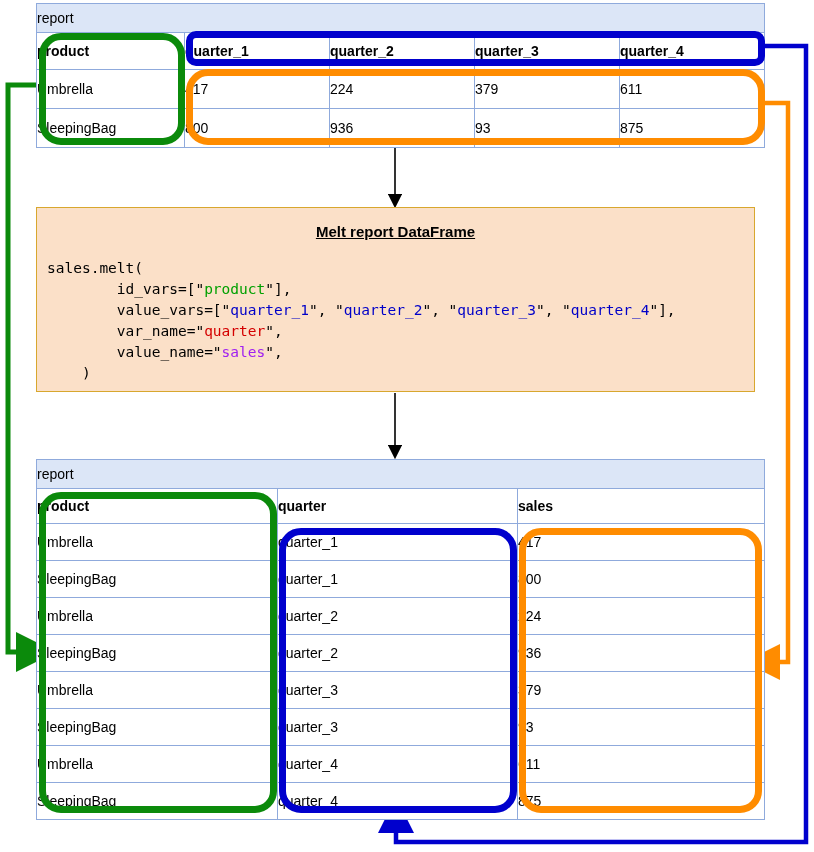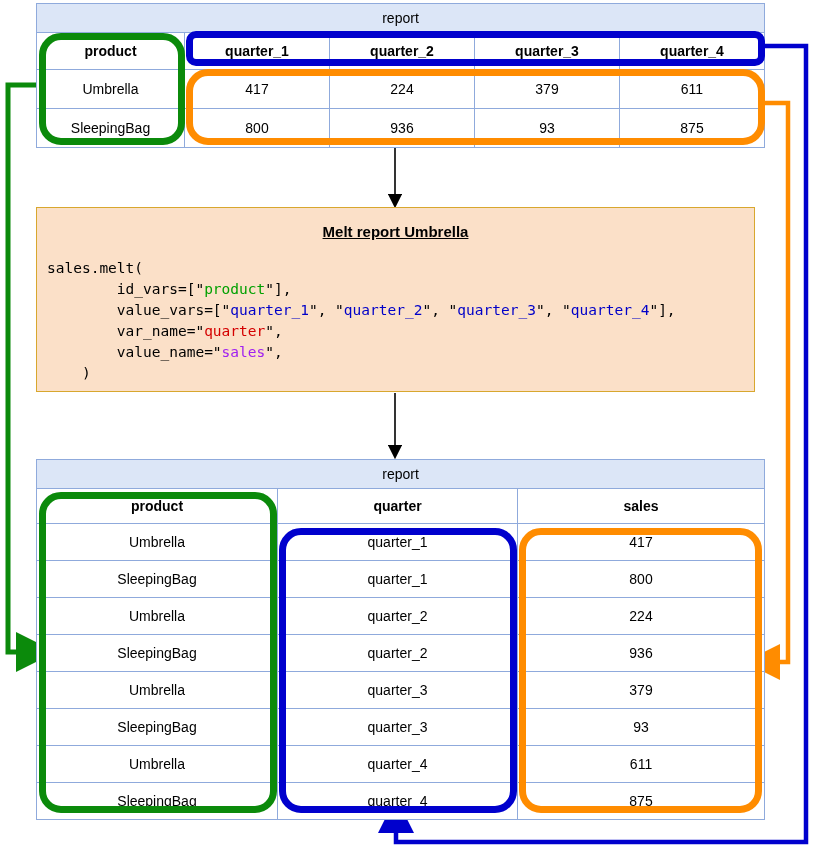--- a/index.html
+++ b/index.html
@@ -4,21 +4,21 @@
 <style>
   html,body{margin:0;padding:0;background:#ffffff;}
   body{width:814px;height:852px;position:relative;overflow:hidden;
        font-family:"Liberation Sans",sans-serif;}
 
   .stage{position:absolute;left:0;top:0;width:814px;height:852px;}
 
   
   .df{position:absolute;border-collapse:collapse;table-layout:fixed;
       background:#ffffff;}
-  .df td{border:1px solid #8faadc;text-align:center;vertical-align:middle;
+  .df td{border:1px solid #8faadc;vertical-align:middle;
          font-size:14px;color:#000;background:#fff;padding:0;}
   .df td.title{background:#dce6f7;font-size:14px;color:#000;font-weight:normal;}
   .df td.hdr{font-weight:bold;font-size:14px;}
 
   .c-green{color:#00a000;}
   .c-blue{color:#0000c8;}
   .c-orange{color:#ff8c00;}
   .c-red{color:#d40000;}
   .c-purple{color:#a020f0;margin-top:17px;}
   .c-black{color:#000;}
@@ -107,21 +107,21 @@
         <td class="c-orange">875</td>
       </tr>
     </tbody>
   </table>
 
   <div class="hl green" style="left:39px;top:33px;width:146px;height:112px;"></div>
   <div class="hl blue" style="left:186px;top:31px;width:579px;height:35px;border-radius:10px;"></div>
   <div class="hl orange" style="left:186px;top:69px;width:579px;height:76px;"></div>
 
   <div class="codebox" style="left:36px;top:207px;width:719px;height:185px;">
-    <div class="codetitle">Melt report Umbrella</div>
+    <div class="codetitle">Melt report DataFrame</div>
     <pre class="code" id="code-body"><span class="c-black">sales.melt(</span>
 <span class="c-black">        id_vars=["</span><span class="c-green">product</span><span class="c-black">"],</span>
 <span class="c-black">        value_vars=["</span><span class="c-blue">quarter_1</span><span class="c-black">", "</span><span class="c-blue">quarter_2</span><span class="c-black">", "</span><span class="c-blue">quarter_3</span><span class="c-black">", "</span><span class="c-blue">quarter_4</span><span class="c-black">"],</span>
 <span class="c-black">        var_name="</span><span class="c-red">quarter</span><span class="c-black">",</span>
 <span class="c-black">        value_name="</span><span class="c-purple">sales</span><span class="c-black">",</span>
 <span class="c-black">    )</span></pre>
   </div>
 
   <table class="df" id="tbl-res" style="left:36px;top:459px;width:728px;">
     <colgroup>

